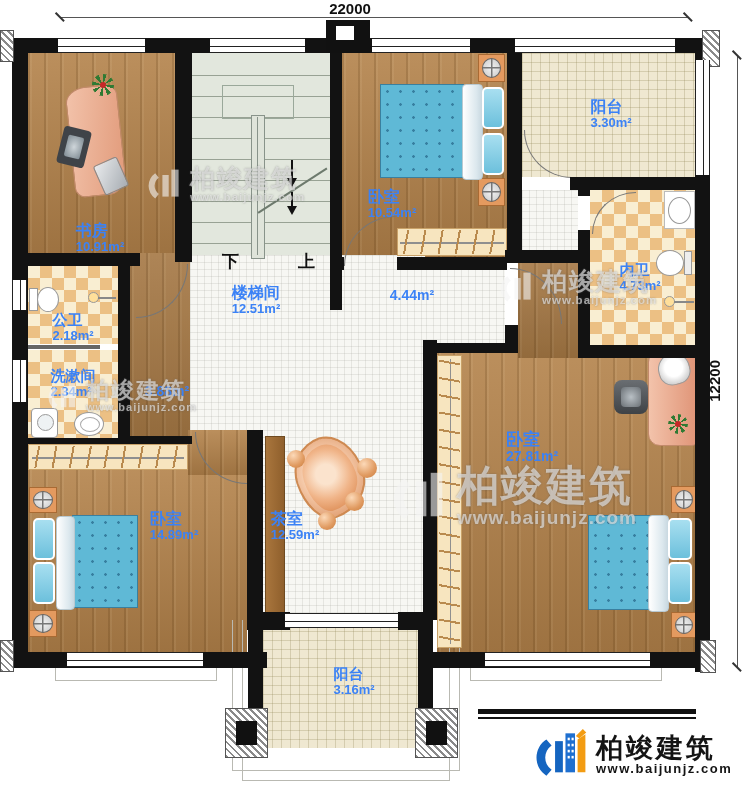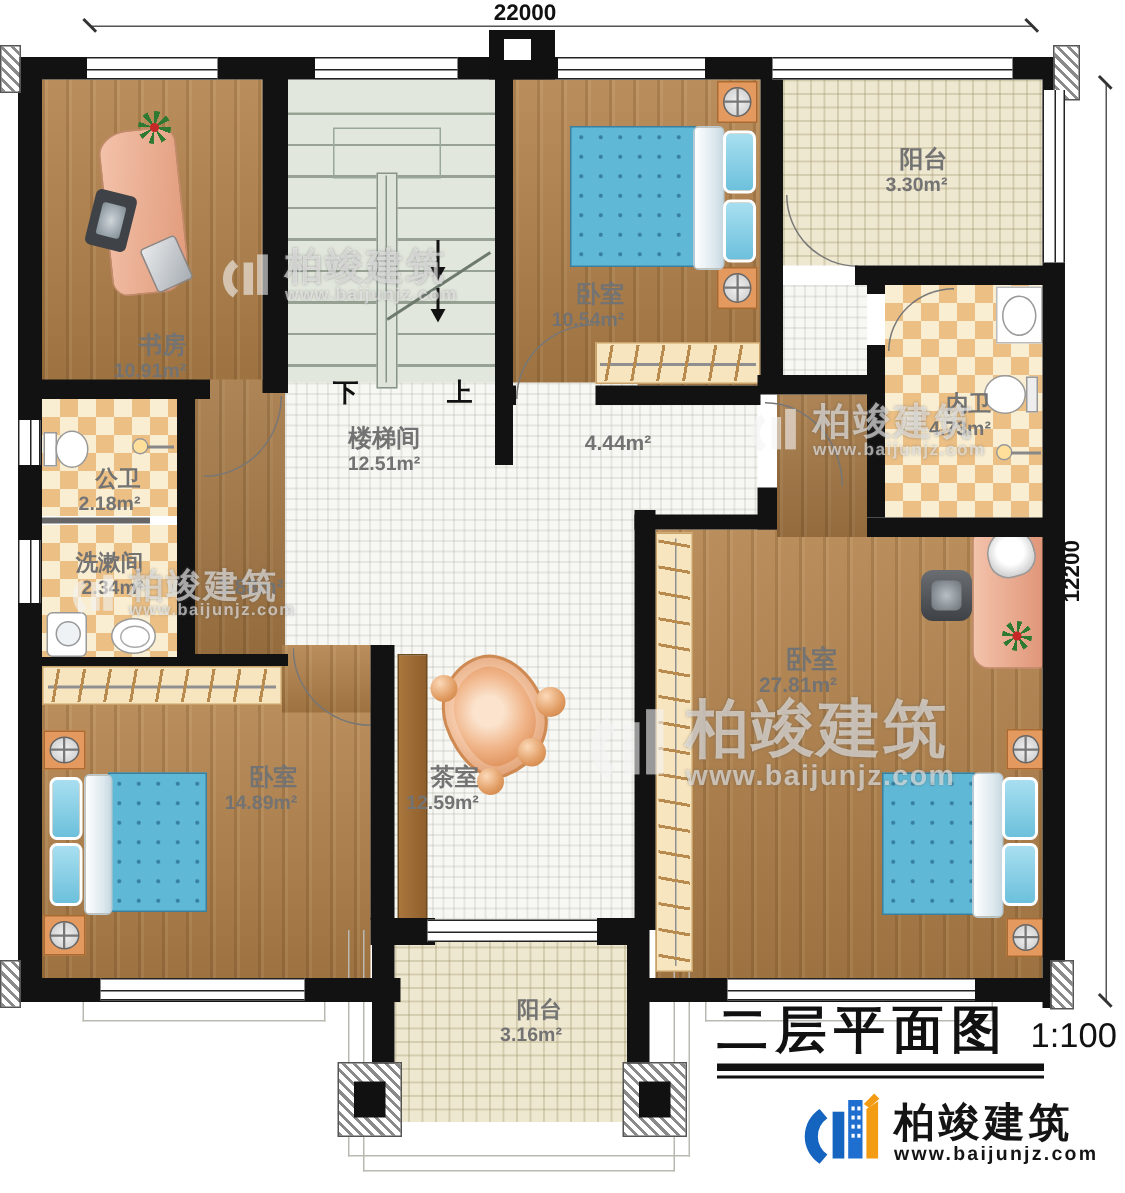--- a/index.html
+++ b/index.html
@@ -25,21 +25,21 @@
   .winh{position:absolute;height:15px;background:#fff;border-top:1.5px solid #222;border-bottom:1.5px solid #222;box-sizing:border-box;z-index:25;}
   .winh::after{content:"";position:absolute;left:0;right:0;top:50%;height:1px;background:#222;}
   .winv{position:absolute;width:15px;background:#fff;border-left:1.5px solid #222;border-right:1.5px solid #222;box-sizing:border-box;z-index:25;}
   .winv::after{content:"";position:absolute;top:0;bottom:0;left:50%;width:1px;background:#222;}
   .hatch{position:absolute;background:repeating-linear-gradient(45deg,#8a8a8a 0 2px,#fff 2px 5px);border:1px solid #555;box-sizing:border-box;z-index:21;}
   .colblack{position:absolute;background:#111;z-index:22;}
   .uline{position:absolute;border:1px solid #b9b9b2;border-top:none;z-index:2;}
   
   .arc{position:absolute;box-sizing:border-box;z-index:14;}
   
-  .rlabel{position:absolute;text-align:right;color:#737373;z-index:30;line-height:1.12;transform:translateX(-50%);white-space:nowrap;}
+  .rlabel{position:absolute;text-align:left;color:#3b82f6;z-index:30;line-height:1.12;transform:translateX(-50%);white-space:nowrap;}
   .rn{display:block;font-weight:700;font-size:16px;}
   .ra{display:block;font-weight:700;font-size:13px;}
   .sm .rn{font-size:15px;}
   .lg .rn{font-size:17px;}
   .lg .ra{font-size:14px;}
   
   .nstand{position:absolute;background:#e49a5f;border:1.5px solid #a96a33;box-sizing:border-box;z-index:10;}
   .nstand::after{content:"";position:absolute;inset:3px;border-radius:50%;border:1.5px solid #666;
       background:linear-gradient(#777,#777) center/100% 1.5px no-repeat,
                  linear-gradient(#777,#777) center/1.5px 100% no-repeat,
@@ -338,24 +338,20 @@
         <rect x="16" y="10" width="7" height="24"></rect>
         <rect x="26" y="4" width="8" height="30"></rect>
       </svg>
     <span class="wmtxt">
       <span class="wmname" style="font-size:42px;">柏竣建筑</span>
       <span class="wmurl" style="font-size:19px;">www.baijunjz.com</span>
     </span>
   </div>
 
 
-  <div class="tblock" style="left:478px;top:664px;">
-    <span class="tmain">二层平面图</span>
-    <span class="tscale">1:100</span>
-  </div>
   <div class="abs" style="left:478px;top:709px;width:218px;height:5px;background:#111;z-index:30;"></div>
   <div class="abs" style="left:478px;top:717px;width:218px;height:1.5px;background:#111;z-index:30;"></div>
 
   <div class="abs" style="left:536px;top:726px;display:flex;align-items:center;gap:8px;z-index:30;">
     <svg width="52" height="58" viewBox="0 0 60 64">
       <path d="M12 56 A25 25 0 0 1 12 14 L18 21 A17 17 0 0 0 18 49 Z" fill="#1565c0"></path>
       <rect x="22" y="16" width="9" height="36" fill="#1565c0"></rect>
       <rect x="34" y="7" width="11" height="45" fill="#1e6fd0"></rect>
       <rect x="36.5" y="12" width="2.5" height="3" fill="#fff"></rect>
         <rect x="41" y="12" width="2.5" height="3" fill="#fff"></rect>

